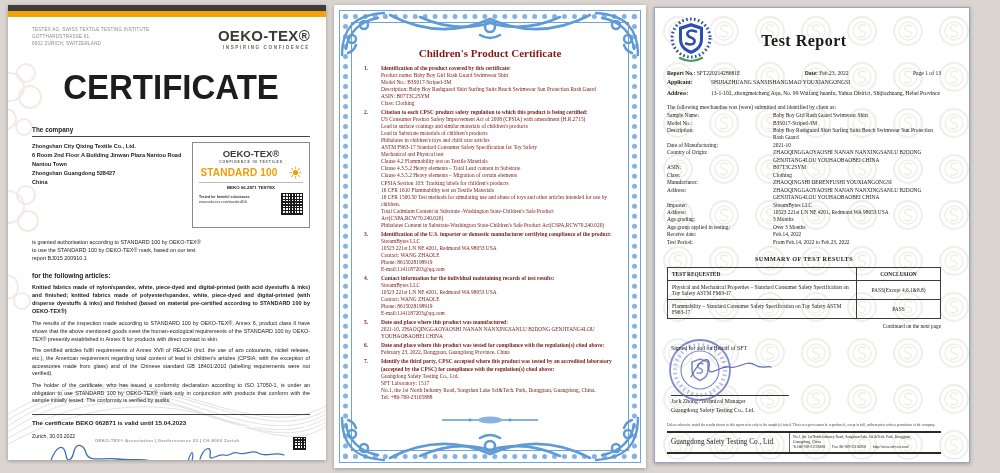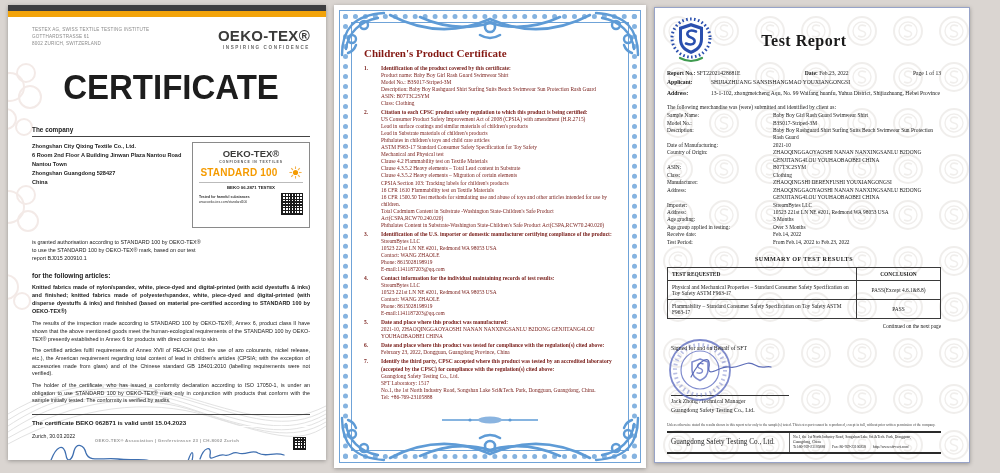--- a/index.html
+++ b/index.html
@@ -62,21 +62,21 @@
   .ornate-frame::before { content:""; position:absolute; inset:3px; border:5px dotted #85b3e0; }
   .ornate-frame::after { content:""; position:absolute; inset:11px; border:1px solid #6fa3d8; }
   .corner { position:absolute; z-index:2; pointer-events:none; }
   .corner.tl { left:4px; top:4px; }
   .corner.tr { right:4px; top:4px; transform:scaleX(-1); }
   .corner.bl { left:4px; bottom:4px; transform:scaleY(-1); }
   .corner.br { right:4px; bottom:4px; transform:scale(-1,-1); }
   .mid-ornament-top { position:absolute; top:2px; left:50%; transform:translateX(-50%); z-index:2; pointer-events:none; }
   .mid-ornament-bottom { position:absolute; bottom:2px; left:50%; transform:translateX(-50%) scaleY(-1); z-index:2; pointer-events:none; }
   .mid-content { position:relative; z-index:3; padding:42px 30px 0 30px; font-family:"Liberation Serif", serif; color:#7a211d; }
-  .mid-title { font-size:11px; font-weight:bold; color:#841812; margin-bottom:6px; }
+  .mid-title { text-align:center; font-size:11px; font-weight:bold; color:#841812; margin-bottom:6px; }
   .sec { margin-top:2px; }
   .sec-head { display:flex; }
   .sec-no { width:17px; font-size:5.5px; font-weight:bold; flex:none; }
   .sec-heading { font-size:5.5px; font-weight:bold; line-height:1.3; }
   .sec-lines { margin-left:17px; }
   .sec-lines div { font-size:5.4px; line-height:1.3; }
   .mid-divider { text-align:center; margin-top:10px; }
 
   
   .doc-right { width:316px; height:456px; margin-top:2px; border:1px solid #97a3c8; }

